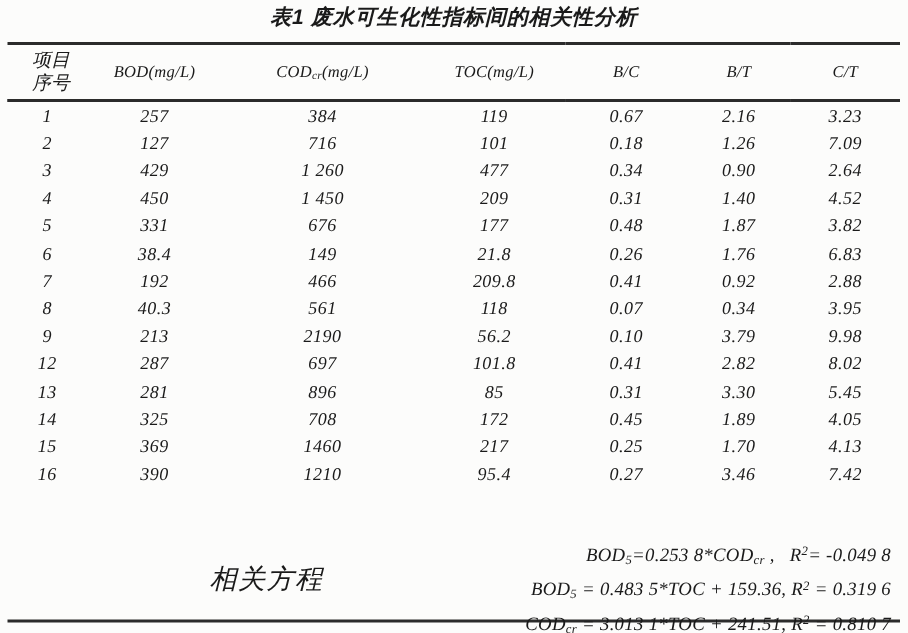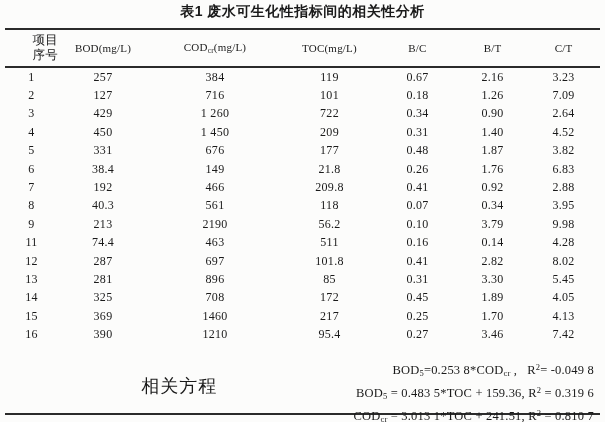--- a/index.html
+++ b/index.html
@@ -3,40 +3,40 @@
 <meta charset="utf-8">
 <style>
   html,body{margin:0;padding:0;}
   body{
     width:605px;height:422px;
     background:#fcfcfb;
     color:#1a1a1a;
     font-family:"Liberation Serif", serif;
     overflow:hidden;
   }
-  .page{position:relative;width:605px;height:422px;}
+  .page{position:relative;width:605px;height:422px;font-style:italic;}
   .title{
     position:absolute;top:3px;left:0;width:100%;
     text-align:center;
     font-family:"Liberation Sans", sans-serif;
     font-weight:bold;font-size:14px;letter-spacing:0.5px;
   }
   table.tbl{
     position:absolute;top:28px;left:5px;width:595px;
     border-collapse:collapse;table-layout:fixed;
     border-top:2px solid #2b2b2b;
   }
   thead th{
     border-bottom:2px solid #2b2b2b;
     font-weight:normal;font-size:11px;
     height:36px;vertical-align:middle;text-align:center;padding:0;
     letter-spacing:0.2px;
   }
   thead th.seq{
-    text-align:right;padding-left:5px;font-size:12.5px;line-height:15px;
+    text-align:center;padding-left:5px;font-size:12.5px;line-height:15px;
   }
   tbody td{
     height:18.4px;padding:0;margin:0;
     text-align:center;vertical-align:middle;
     font-size:12px;letter-spacing:0.3px;white-space:pre;
   }
   .corr{
     position:absolute;left:5px;top:358px;width:595px;height:57px;
     border-bottom:2px solid #2b2b2b;
     display:flex;box-sizing:border-box;
@@ -97,21 +97,21 @@
           <td>716</td>
           <td>101</td>
           <td>0.18</td>
           <td>1.26</td>
           <td>7.09</td>
         </tr>
         <tr>
           <td>3</td>
           <td>429</td>
           <td>1 260</td>
-          <td>722</td>
+          <td>477</td>
           <td>0.34</td>
           <td>0.90</td>
           <td>2.64</td>
         </tr>
         <tr>
           <td>4</td>
           <td>450</td>
           <td>1 450</td>
           <td>209</td>
           <td>0.31</td>
@@ -155,29 +155,20 @@
           <td>3.95</td>
         </tr>
         <tr>
           <td>9</td>
           <td>213</td>
           <td>2190</td>
           <td>56.2</td>
           <td>0.10</td>
           <td>3.79</td>
           <td>9.98</td>
-        </tr>
-        <tr>
-          <td>11</td>
-          <td>74.4</td>
-          <td>463</td>
-          <td>511</td>
-          <td>0.16</td>
-          <td>0.14</td>
-          <td>4.28</td>
         </tr>
         <tr>
           <td>12</td>
           <td>287</td>
           <td>697</td>
           <td>101.8</td>
           <td>0.41</td>
           <td>2.82</td>
           <td>8.02</td>
         </tr>

